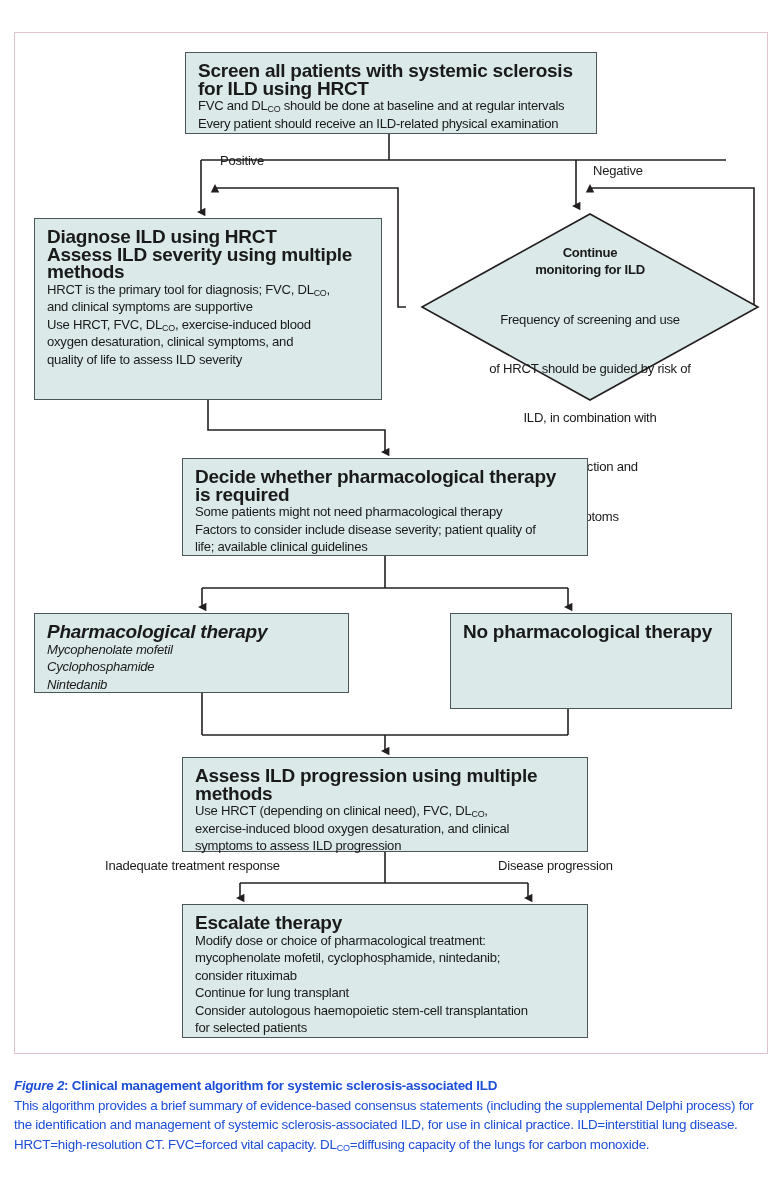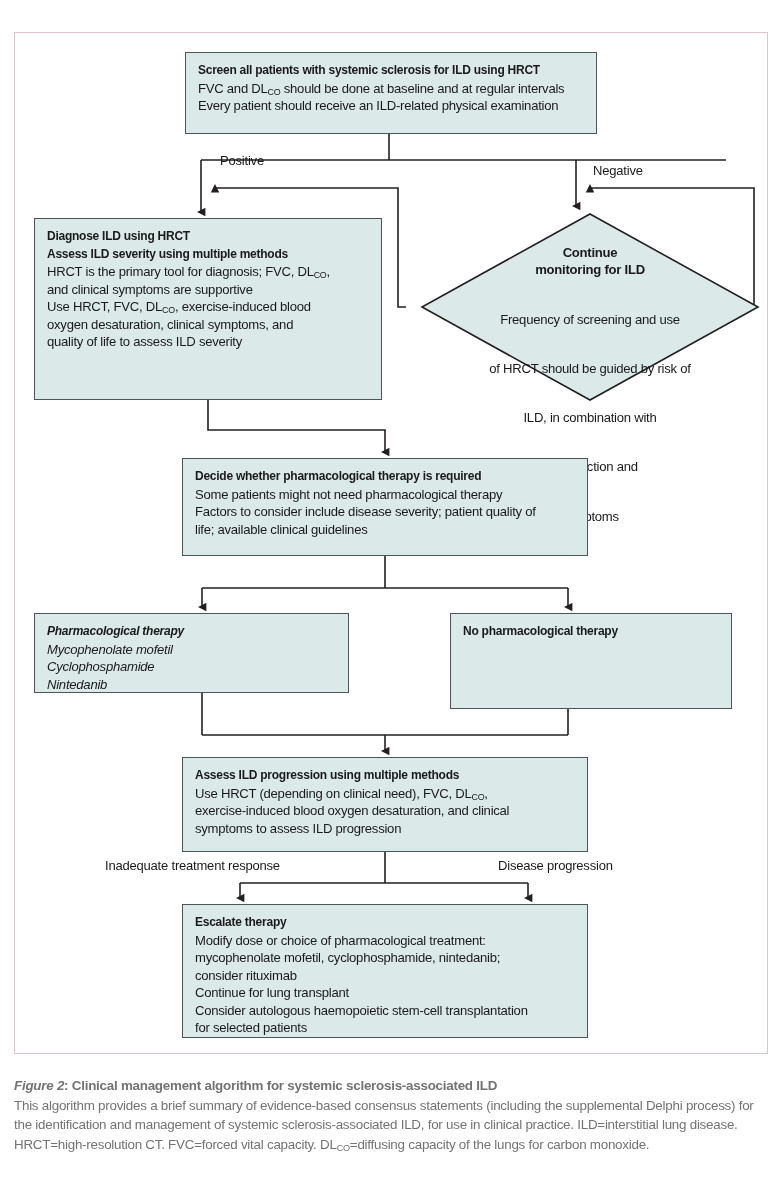--- a/index.html
+++ b/index.html
@@ -41,21 +41,21 @@
   
   .flow-box {
     position: absolute;
     background: #dce9e9;
     border: 1.3px solid #4b5658;
     box-sizing: border-box;
     padding: 9px 12px 8px 12px;
   }
   .flow-box .ttl {
     font-weight: bold;
-    font-size: 12px;
+    font-size: 19px;
     line-height: 17.5px;
     letter-spacing: -0.25px;
     display: block;
   }
   .flow-box .ln {
     font-size: 13.1px;
     line-height: 17.5px;
     letter-spacing: -0.25px;
     display: block;
   }
@@ -113,21 +113,21 @@
 
   
   #caption {
     position: absolute;
     left: 14px;
     top: 1076px;
     width: 754px;
     font-size: 13.4px;
     line-height: 19.6px;
     letter-spacing: -0.25px;
-    color: #737373;
+    color: #1d4ed8;
   }
   #caption .cap-head { font-weight: bold; }
   #caption .cap-fig  { font-weight: bold; font-style: italic; }
 </style>
 </head>
 <body>
 
 <div id="figure-frame"></div>
 
 <svg id="connectors" viewBox="0 0 784 1060" width="784" height="1060">

